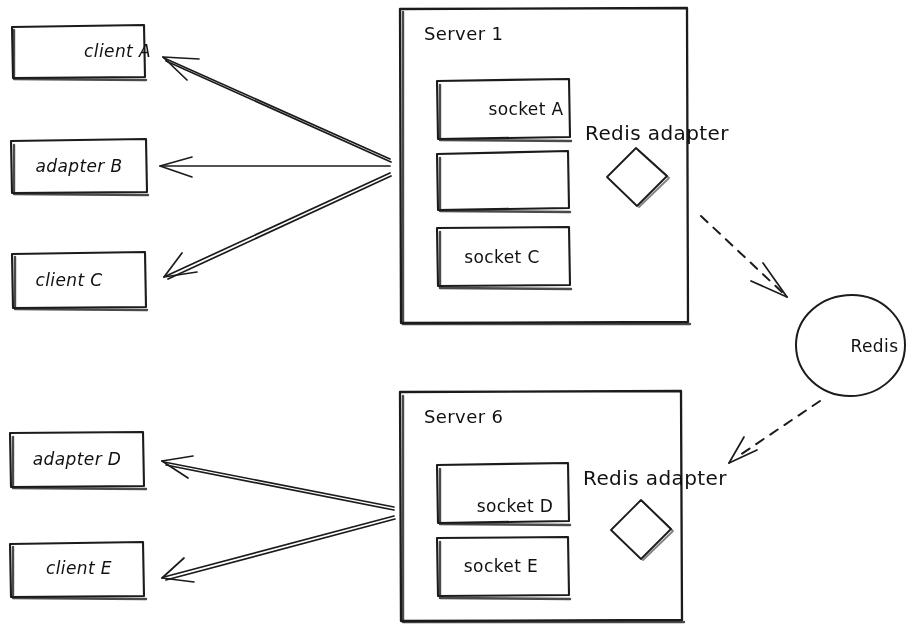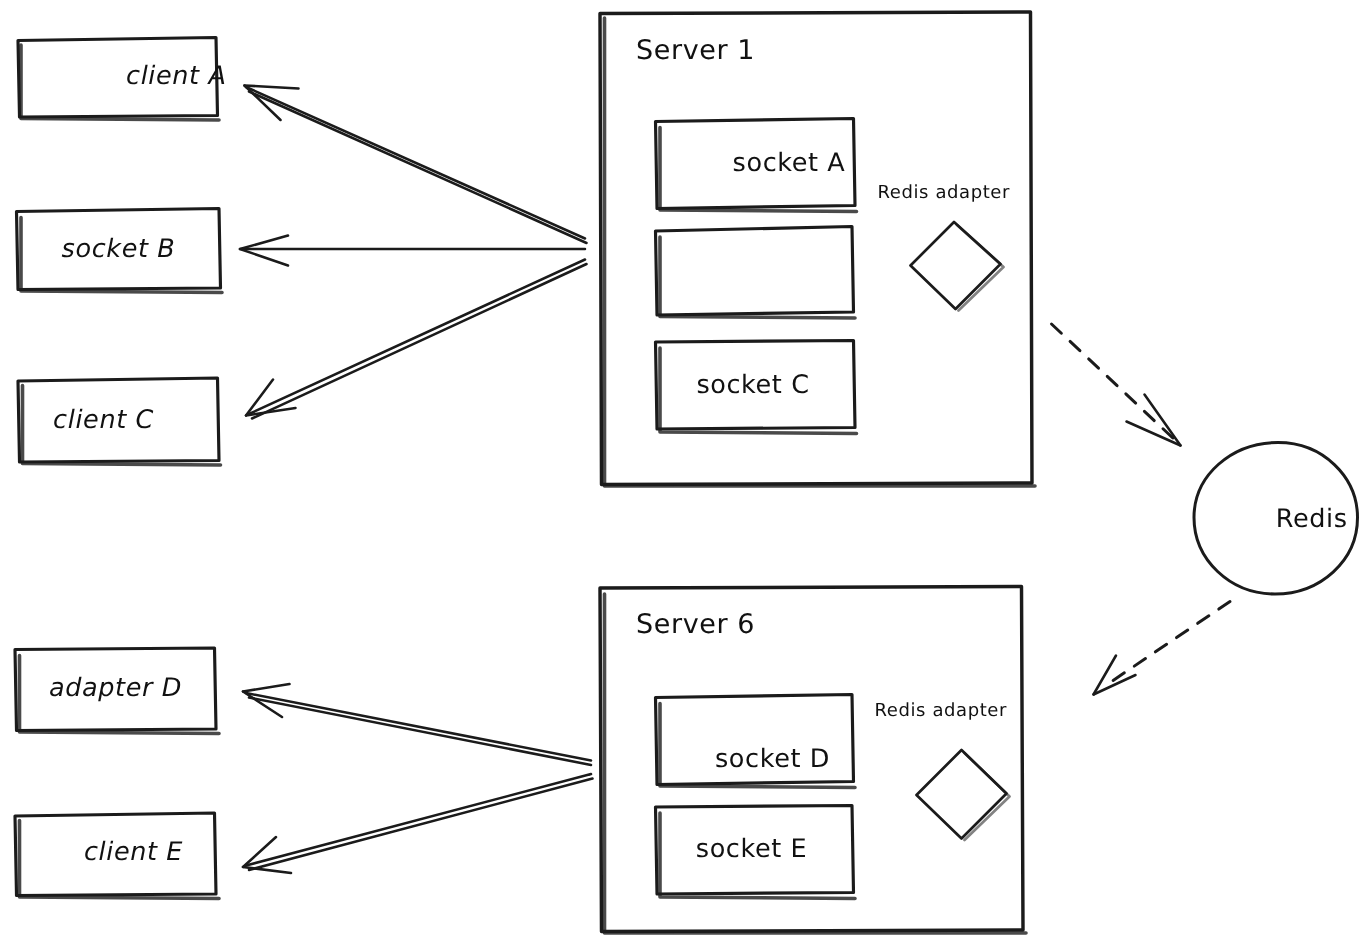--- a/index.html
+++ b/index.html
@@ -74,21 +74,21 @@
     font-style: italic;
   }
   .node-label {
     font-size: 17px;
     text-align: center;
   }
   .title-label {
     font-size: 18px;
   }
   .adapter-label {
-    font-size: 12px;
+    font-size: 20px;
   }
   .circle-label {
     font-size: 17px;
     text-align: center;
   }
 </style>
 </head>
 <body>
 
 <div id="diagram-root">
@@ -216,27 +216,27 @@
     <g>
       <path class="sk-stroke sk-dashed" d="M820 401 L740 455"></path>
       <path class="sk-stroke sk-arrow-head" d="M729 463 L744 437"></path>
       <path class="sk-stroke sk-arrow-head" d="M729 463 L757 450"></path>
     </g>
 
   </svg>
 
   <div class="label box-label" style="left:15px; top:41px; width:133px;padding-left:36px;">client A</div>
 
-  <div class="label box-label" style="left:11px; top:156px; width:136px;">socket B</div>
+  <div class="label box-label" style="left:11px; top:156px; width:136px;">adapter B</div>
 
   <div class="label box-label" style="left:12px; top:270px; width:114px;">client C</div>
 
   <div class="label box-label" style="left:10px; top:449px; width:134px;">adapter D</div>
 
-  <div class="label box-label" style="left:22px; top:558px; width:134px;">client E</div>
+  <div class="label box-label" style="left:12px; top:558px; width:134px;">client E</div>
 
   <div class="label title-label" style="left:424px; top:23px;">Server 1</div>
 
   <div class="label node-label" style="left:437px; top:99px; width:134px;margin-left:22px;">socket A</div>
 
 
   <div class="label node-label" style="left:437px; top:247px; width:130px;">socket C</div>
 
   <div class="label adapter-label" style="left:585px; top:121px;">Redis adapter</div>
 

